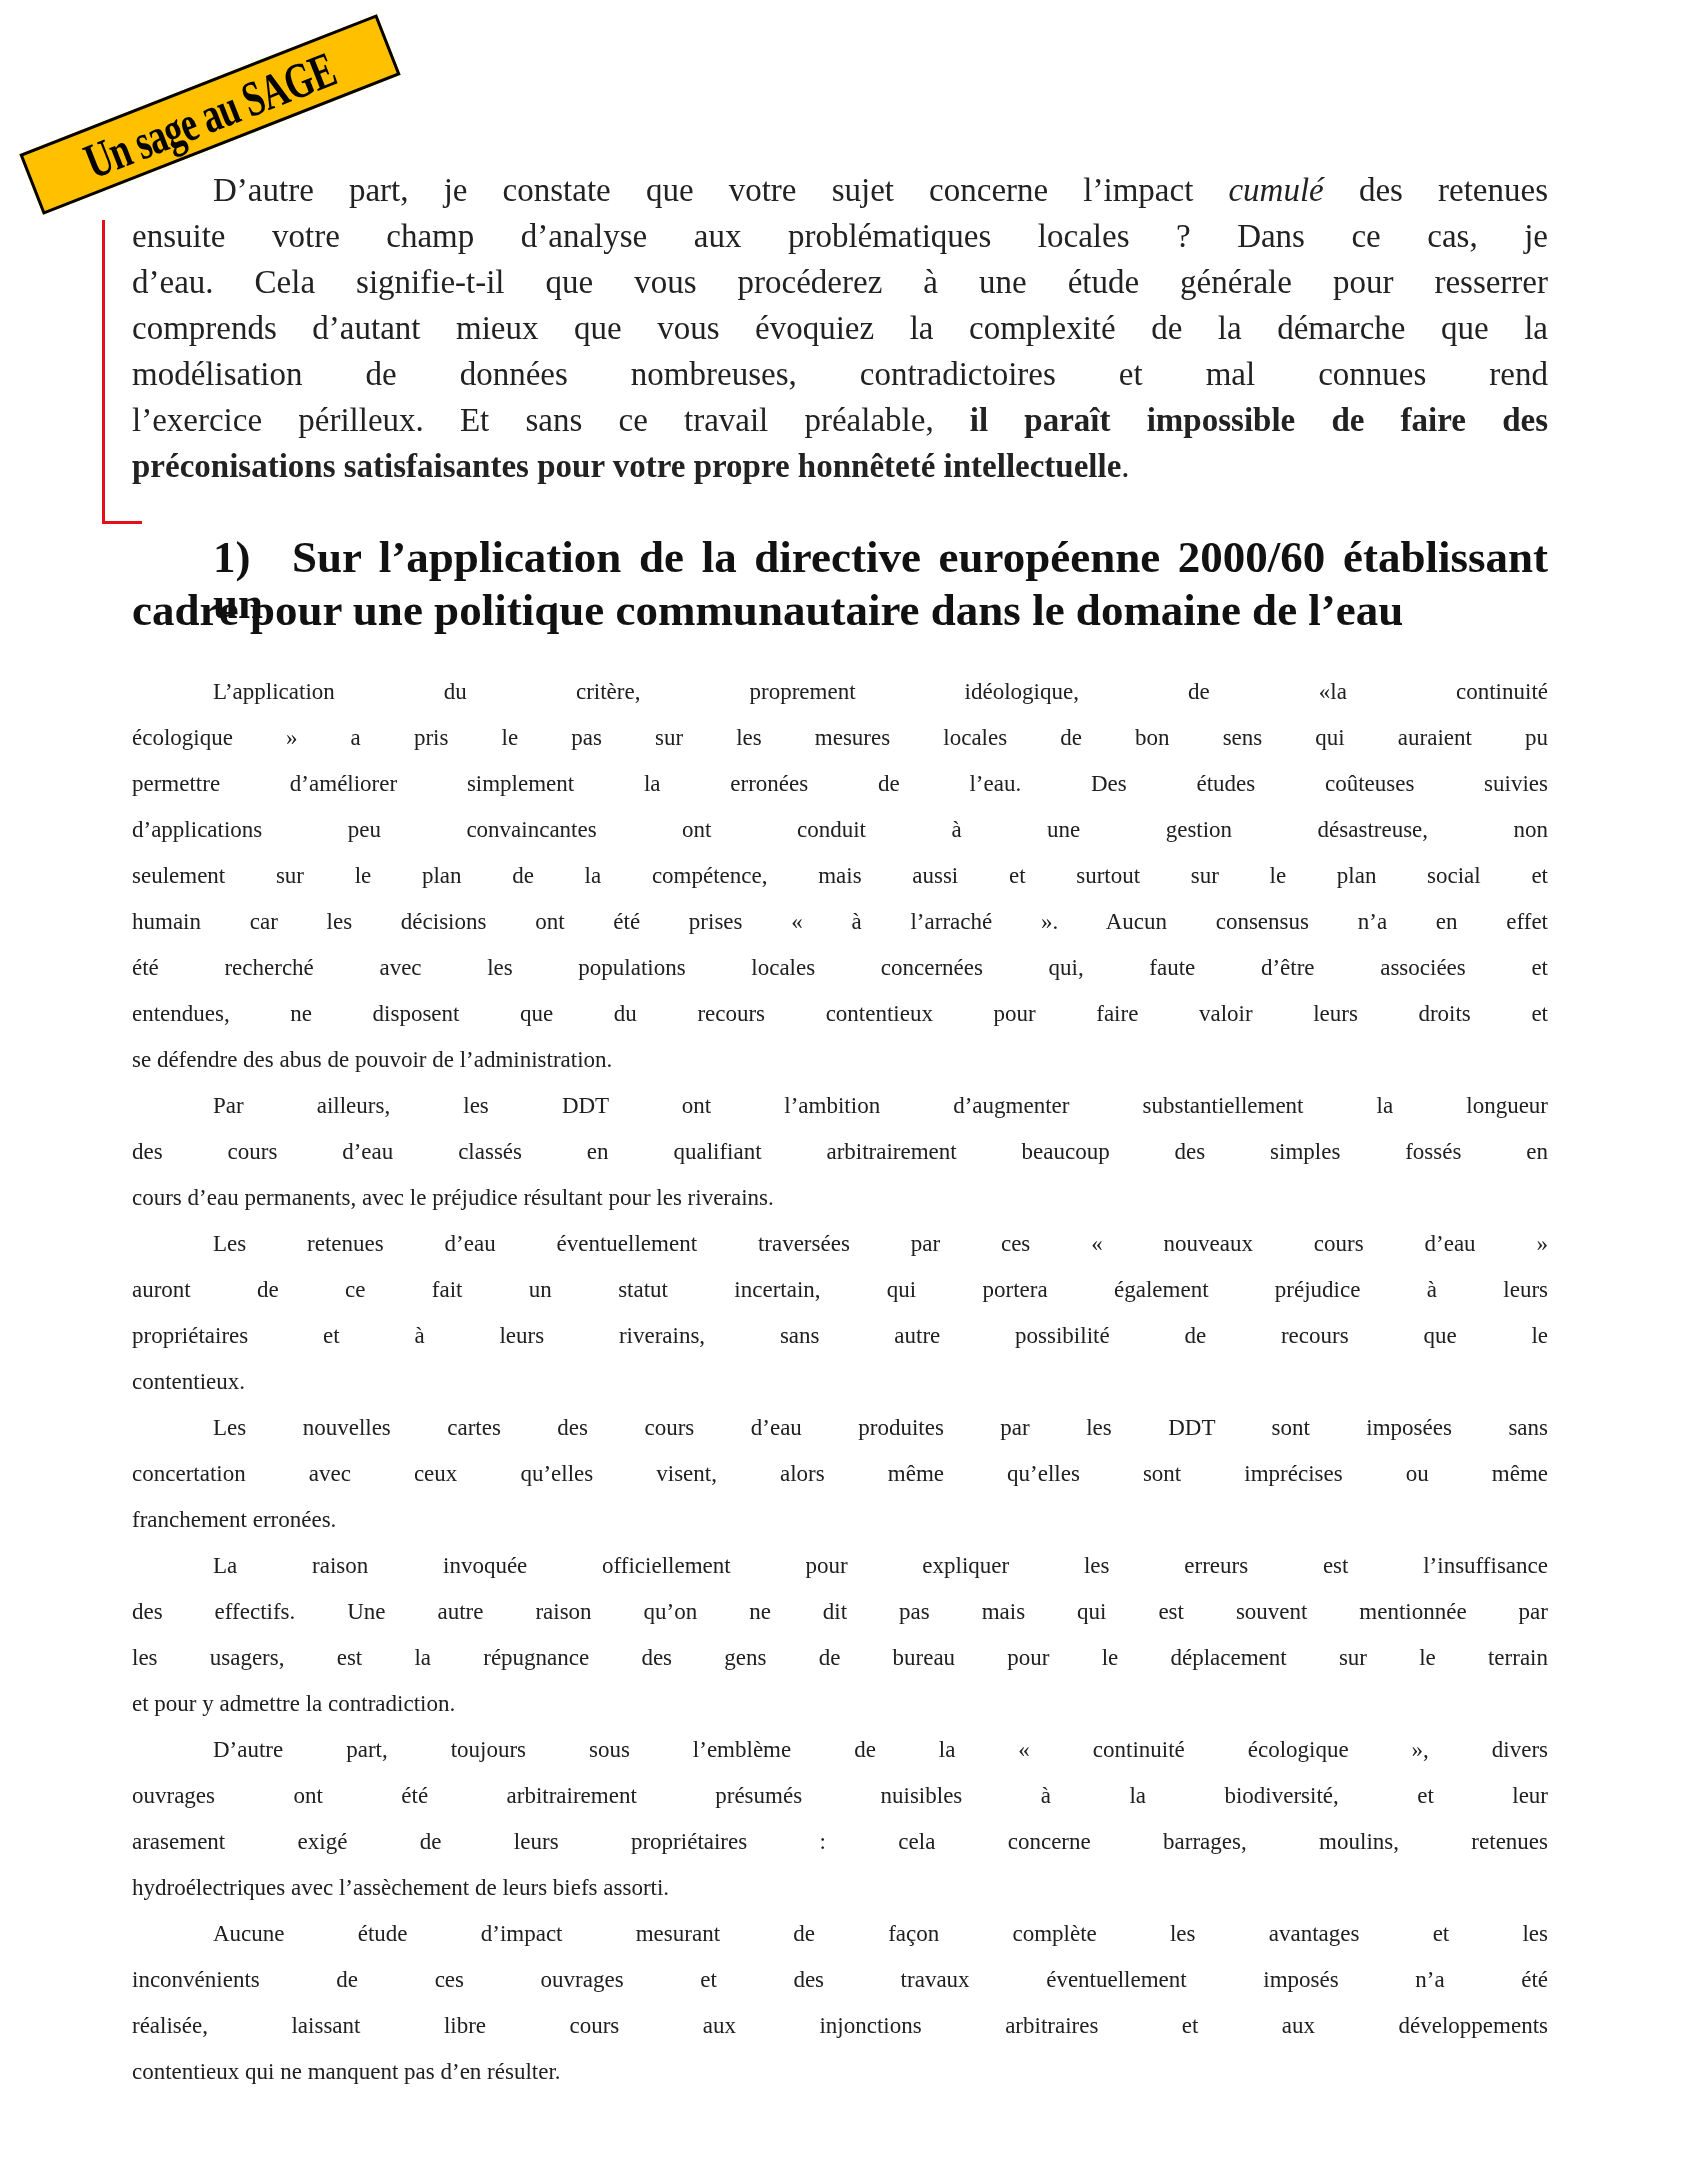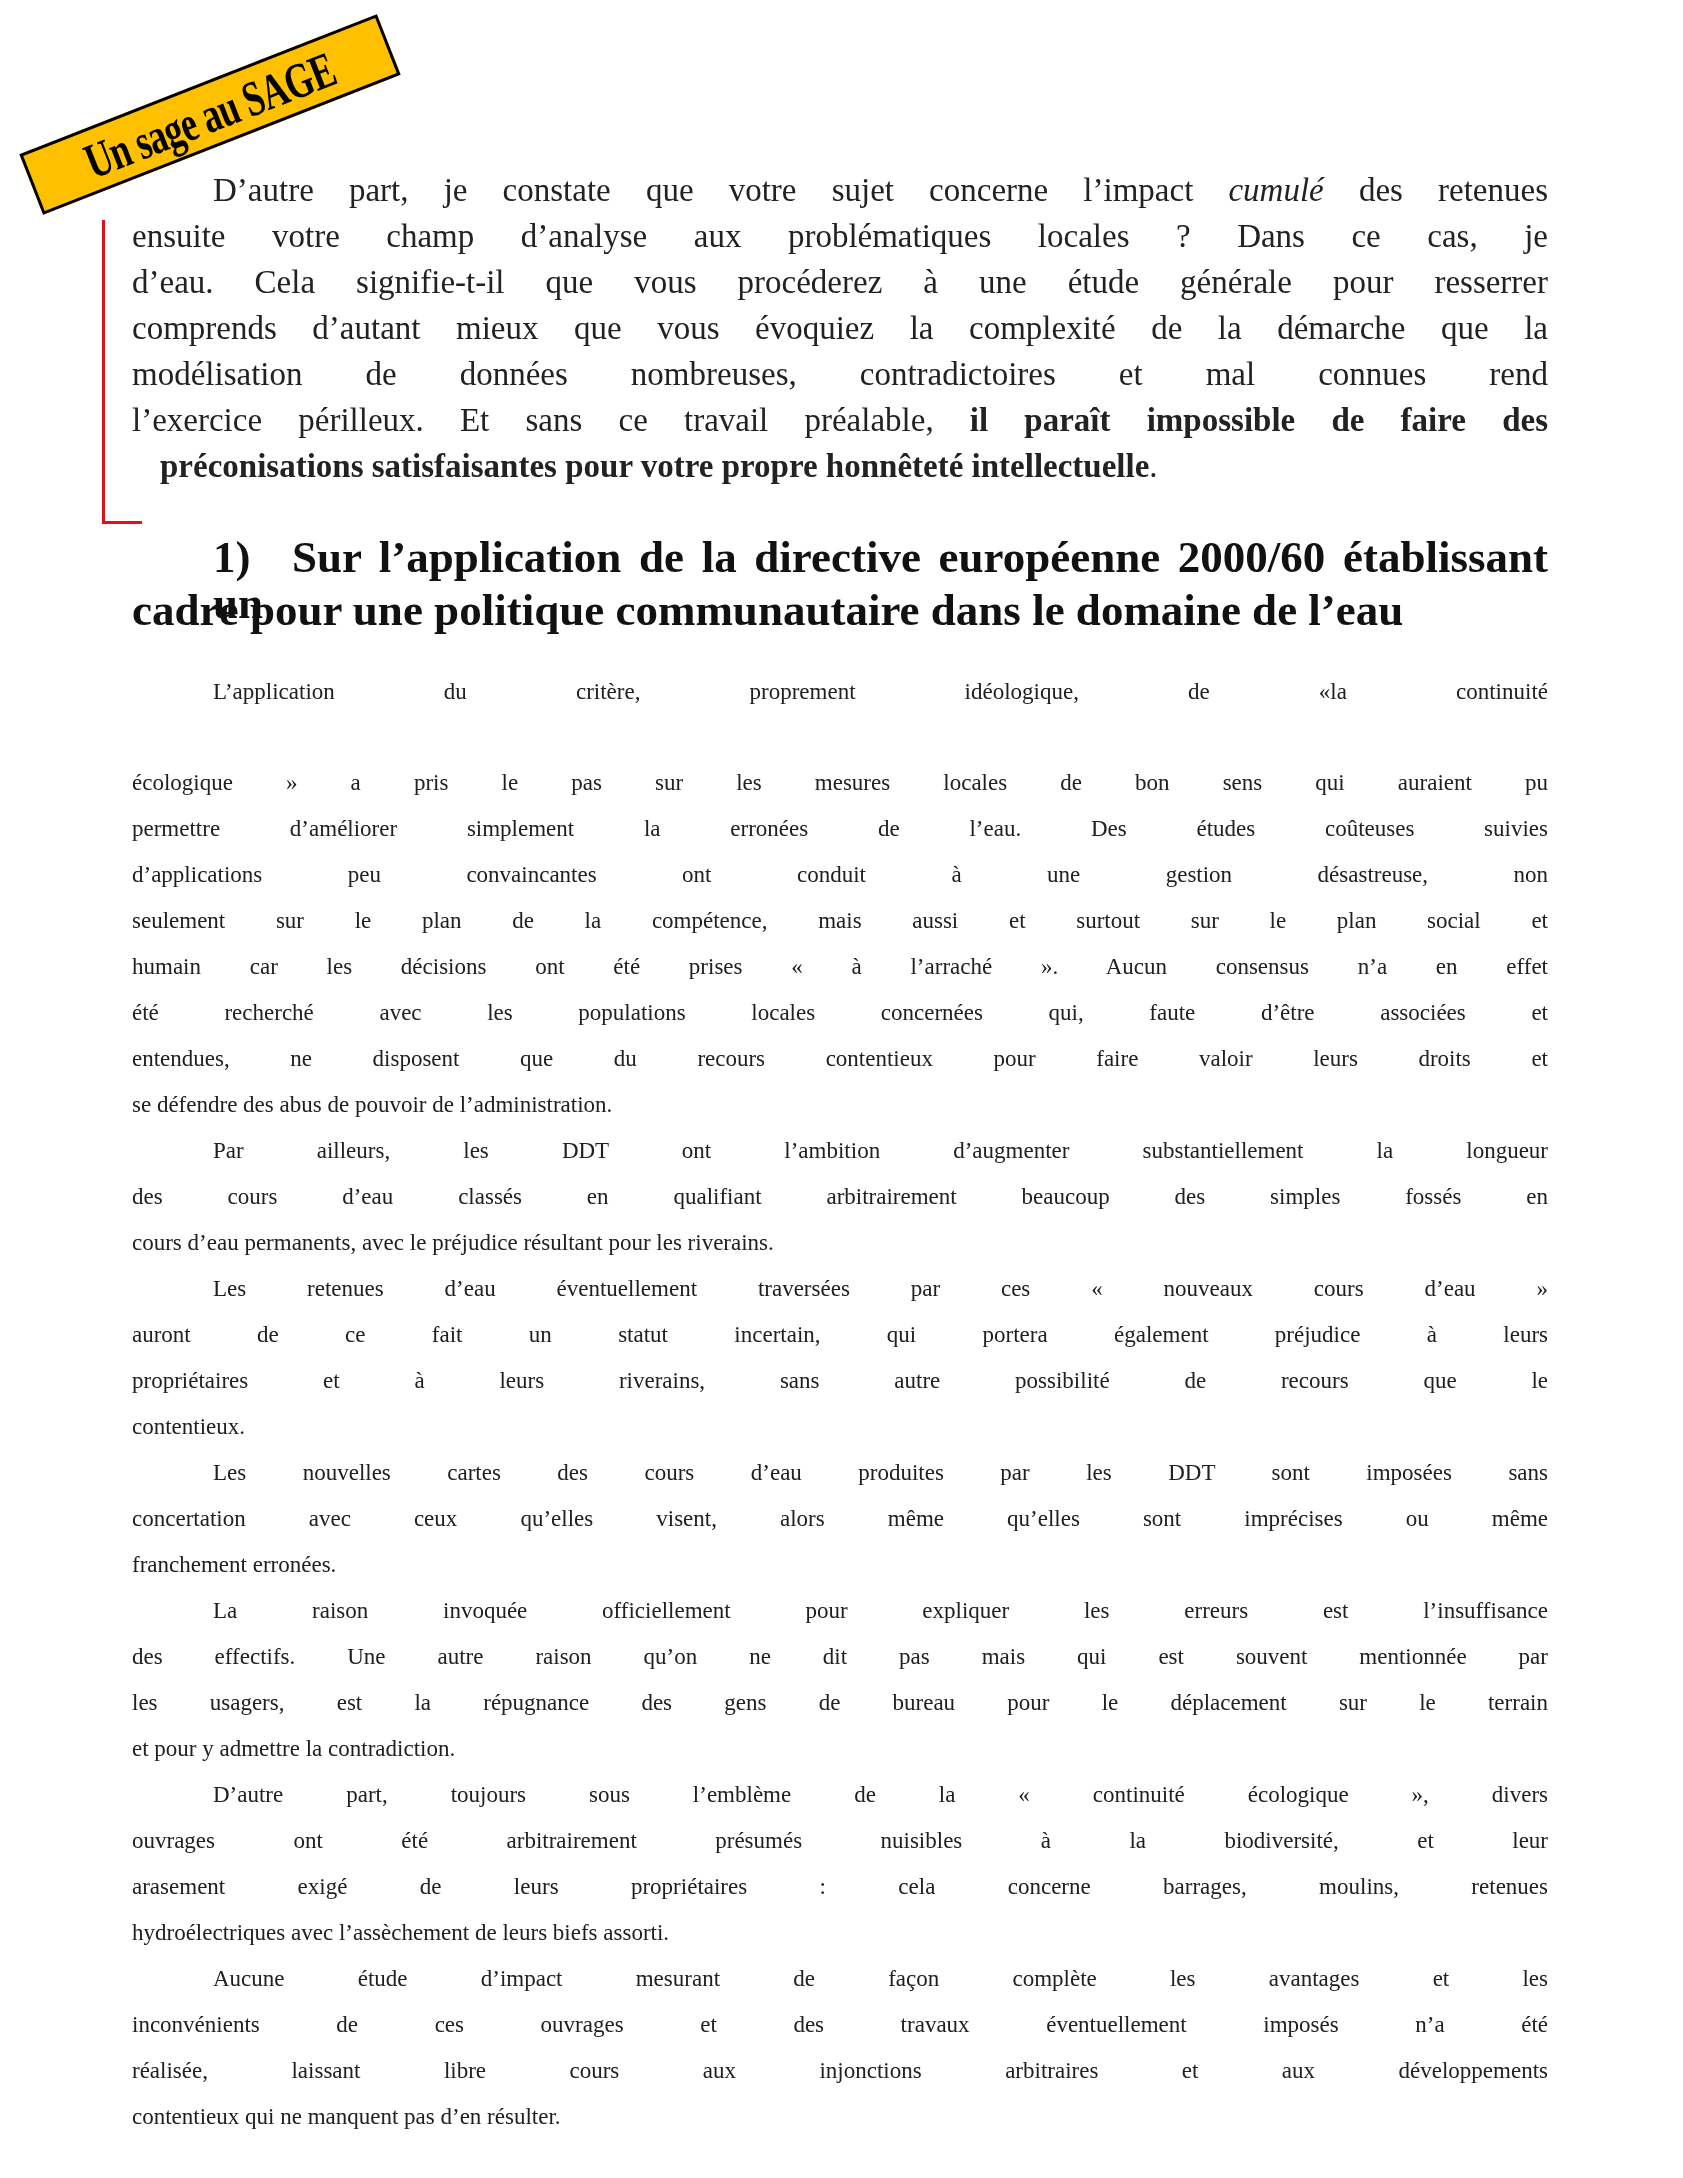--- a/index.html
+++ b/index.html
@@ -39,36 +39,36 @@
 <div class="redline-v"></div>
 <div class="redline-h"></div>
 
 <div class="block p1" id="intro" style="top:167px;">
     <div class="line indent" style="overflow: visible;"><span style="white-space: normal;"><span>D’autre part, je constate que votre sujet concerne l’impact </span><span style="font-style: italic;">cumulé</span><span> des retenues</span></span></div>
     <div class="line" style="overflow: visible;"><span style="white-space: normal;"><span>ensuite votre champ d’analyse aux problématiques locales ? Dans ce cas, je</span></span></div>
     <div class="line" style="overflow: visible;"><span style="white-space: normal;"><span>d’eau. Cela signifie-t-il que vous procéderez à une étude générale pour resserrer</span></span></div>
     <div class="line" style="overflow: visible;"><span style="white-space: normal;"><span>comprends d’autant mieux que vous évoquiez la complexité de la démarche que la</span></span></div>
     <div class="line" style="overflow: visible;"><span style="white-space: normal;"><span>modélisation de données nombreuses, contradictoires et mal connues rend</span></span></div>
     <div class="line" style="overflow: visible;"><span style="white-space: normal;"><span>l’exercice périlleux. Et sans ce travail préalable, </span><span style="font-weight: bold;">il paraît impossible de faire des</span></span></div>
-    <div class="line last" style="overflow: visible; margin-left: 28px;"><span style="white-space: normal;"><span style="font-weight: bold;">préconisations satisfaisantes pour votre propre honnêteté intellectuelle</span><span>.</span></span></div>
+    <div class="line last" style="overflow: visible;"><span style="white-space: normal;"><span style="font-weight: bold;">préconisations satisfaisantes pour votre propre honnêteté intellectuelle</span><span>.</span></span></div>
   </div>
 
 <div class="block" style="top:534px;">
   <div class="line heading" style="padding-left: 81px; overflow: visible;">
     <span class="num">1)</span><span>Sur l’application de la directive européenne 2000/60 établissant un</span>
   </div>
   <div class="line heading last" style="margin-top: 7px; overflow: visible;">
     <span>cadre pour une politique communautaire dans le domaine de l’eau</span>
   </div>
 </div>
 
 <div class="block" id="body" style="top:669px;">
     <div>
       <div class="line txt indent" style="white-space: normal; overflow: visible;">L’application du critère, proprement idéologique, de «la continuité</div>
-      <div class="line txt" style="white-space: normal; overflow: visible; margin-top: 45px;">écologique » a pris le pas sur les mesures locales de bon sens qui auraient pu</div>
+      <div class="line txt" style="white-space: normal; overflow: visible;">écologique » a pris le pas sur les mesures locales de bon sens qui auraient pu</div>
       <div class="line txt" style="white-space: normal; overflow: visible;">permettre d’améliorer simplement la erronées de l’eau. Des études coûteuses suivies</div>
       <div class="line txt" style="white-space: normal; overflow: visible;">d’applications peu convaincantes ont conduit à une gestion désastreuse, non</div>
       <div class="line txt" style="white-space: normal; overflow: visible;">seulement sur le plan de la compétence, mais aussi et surtout sur le plan social et</div>
       <div class="line txt" style="white-space: normal; overflow: visible;">humain car les décisions ont été prises « à l’arraché ». Aucun consensus n’a en effet</div>
       <div class="line txt" style="white-space: normal; overflow: visible;">été recherché avec les populations locales concernées qui, faute d’être associées et</div>
       <div class="line txt" style="white-space: normal; overflow: visible;">entendues, ne disposent que du recours contentieux pour faire valoir leurs droits et</div>
       <div class="line txt last" style="white-space: normal; overflow: visible;">se défendre des abus de pouvoir de l’administration.</div>
     </div>
     <div>
       <div class="line txt indent" style="white-space: normal; overflow: visible;">Par ailleurs, les DDT ont l’ambition d’augmenter substantiellement la longueur</div>

